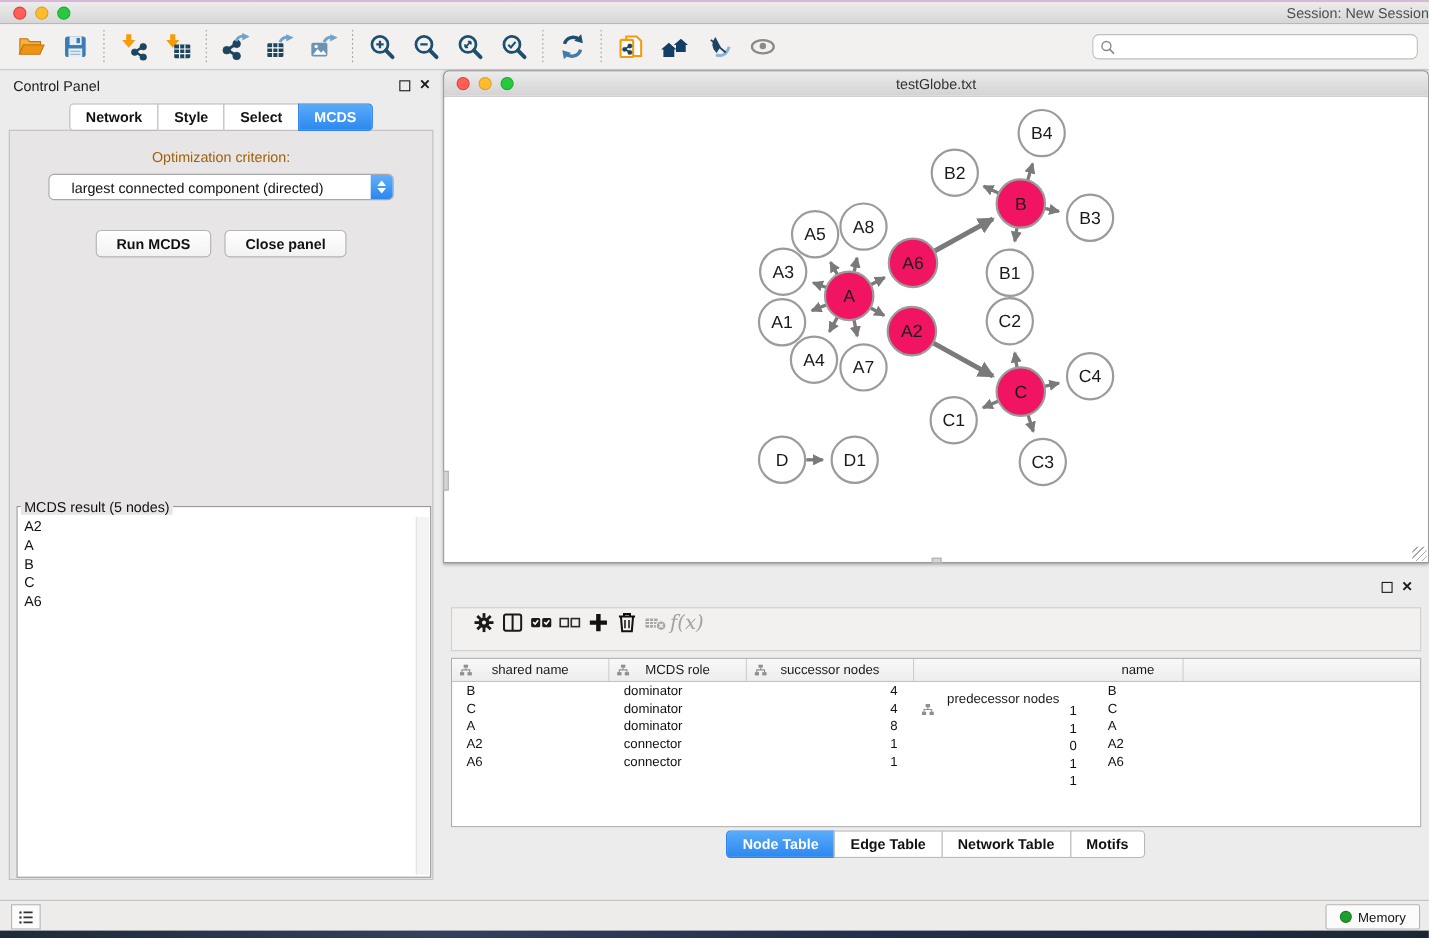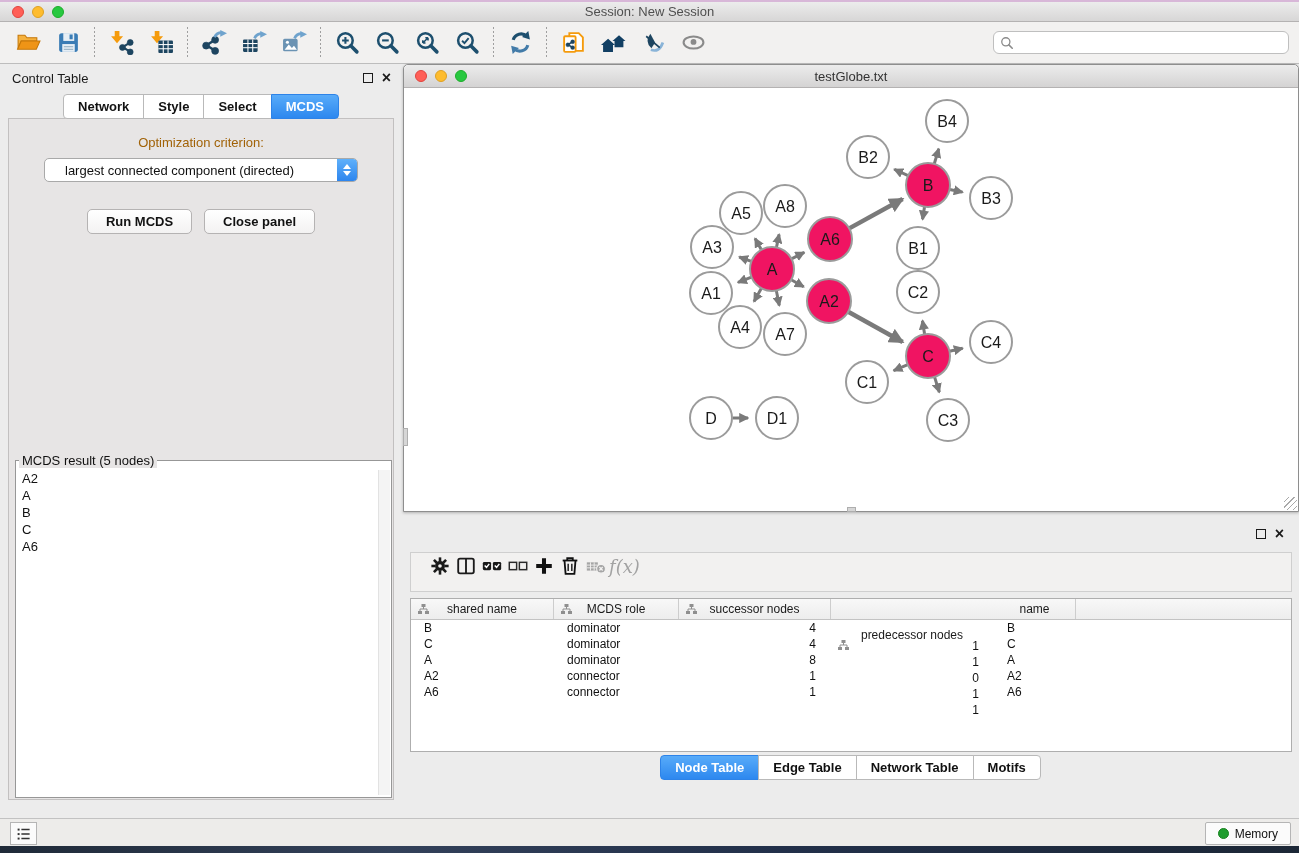--- a/index.html
+++ b/index.html
@@ -13,21 +13,21 @@
 
   
   .titlebar { position:absolute; top:2px; left:0; right:0; height:20px;
      background:linear-gradient(#ececec,#d7d6d6); border-bottom:1px solid #b4b2b2;
      display:flex; align-items:center; }
   .traffic { display:flex; gap:8px; margin-left:12px; }
   .tl { width:12px; height:12px; border-radius:50%; }
   .tl.red { background:#ff5f57; border:1px solid #e0443e; }
   .tl.yellow { background:#febc2e; border:1px solid #dea123; }
   .tl.green { background:#28c840; border:1px solid #1dad2b; }
-  .titlebar .title { position:absolute; left:0; right:0; text-align:center;
+  .titlebar .title { position:absolute; left:0; right:0; text-align:right;
      font-size:13px; color:#4f4f4f; }
 
   
   .toolbar { position:absolute; top:22px; left:0; right:0; height:42px; background:#f2f1f0;
      border-bottom:1px solid #bdbdbd; display:flex; align-items:center; padding-left:8px; }
   .tbtn { width:30px; height:32px; display:flex; align-items:center; justify-content:center;
      margin:0 5px; cursor:pointer; }
   .tbtn svg { width:25px; height:25px; }
   .tsep { width:1px; height:32px; margin:0 6px;
      background-image:linear-gradient(#9f9f9f 40%, rgba(0,0,0,0) 0%);
@@ -299,21 +299,21 @@
       <svg viewBox="0 0 24 24">
         <circle cx="10" cy="10" r="7" fill="none" stroke="#8a8a8a" stroke-width="2.2"></circle>
         <path d="M15.2 15.2 L21 21" stroke="#8a8a8a" stroke-width="2.6" stroke-linecap="round"></path>
       </svg>
       <input type="text" placeholder="" style="">
     </div>
   </div>
 
   <div class="control-panel">
     <div class="panel-head">
-      <span class="panel-title">Control Table</span>
+      <span class="panel-title">Control Panel</span>
       <span class="panel-btns">
         <span class="float-box"></span>
         <span class="close-x">×</span>
       </span>
     </div>
     <div class="cp-tabs">
         <div class="tabbtn">Network</div>
         <div class="tabbtn">Style</div>
         <div class="tabbtn">Select</div>
         <div class="tabbtn active">MCDS</div>

